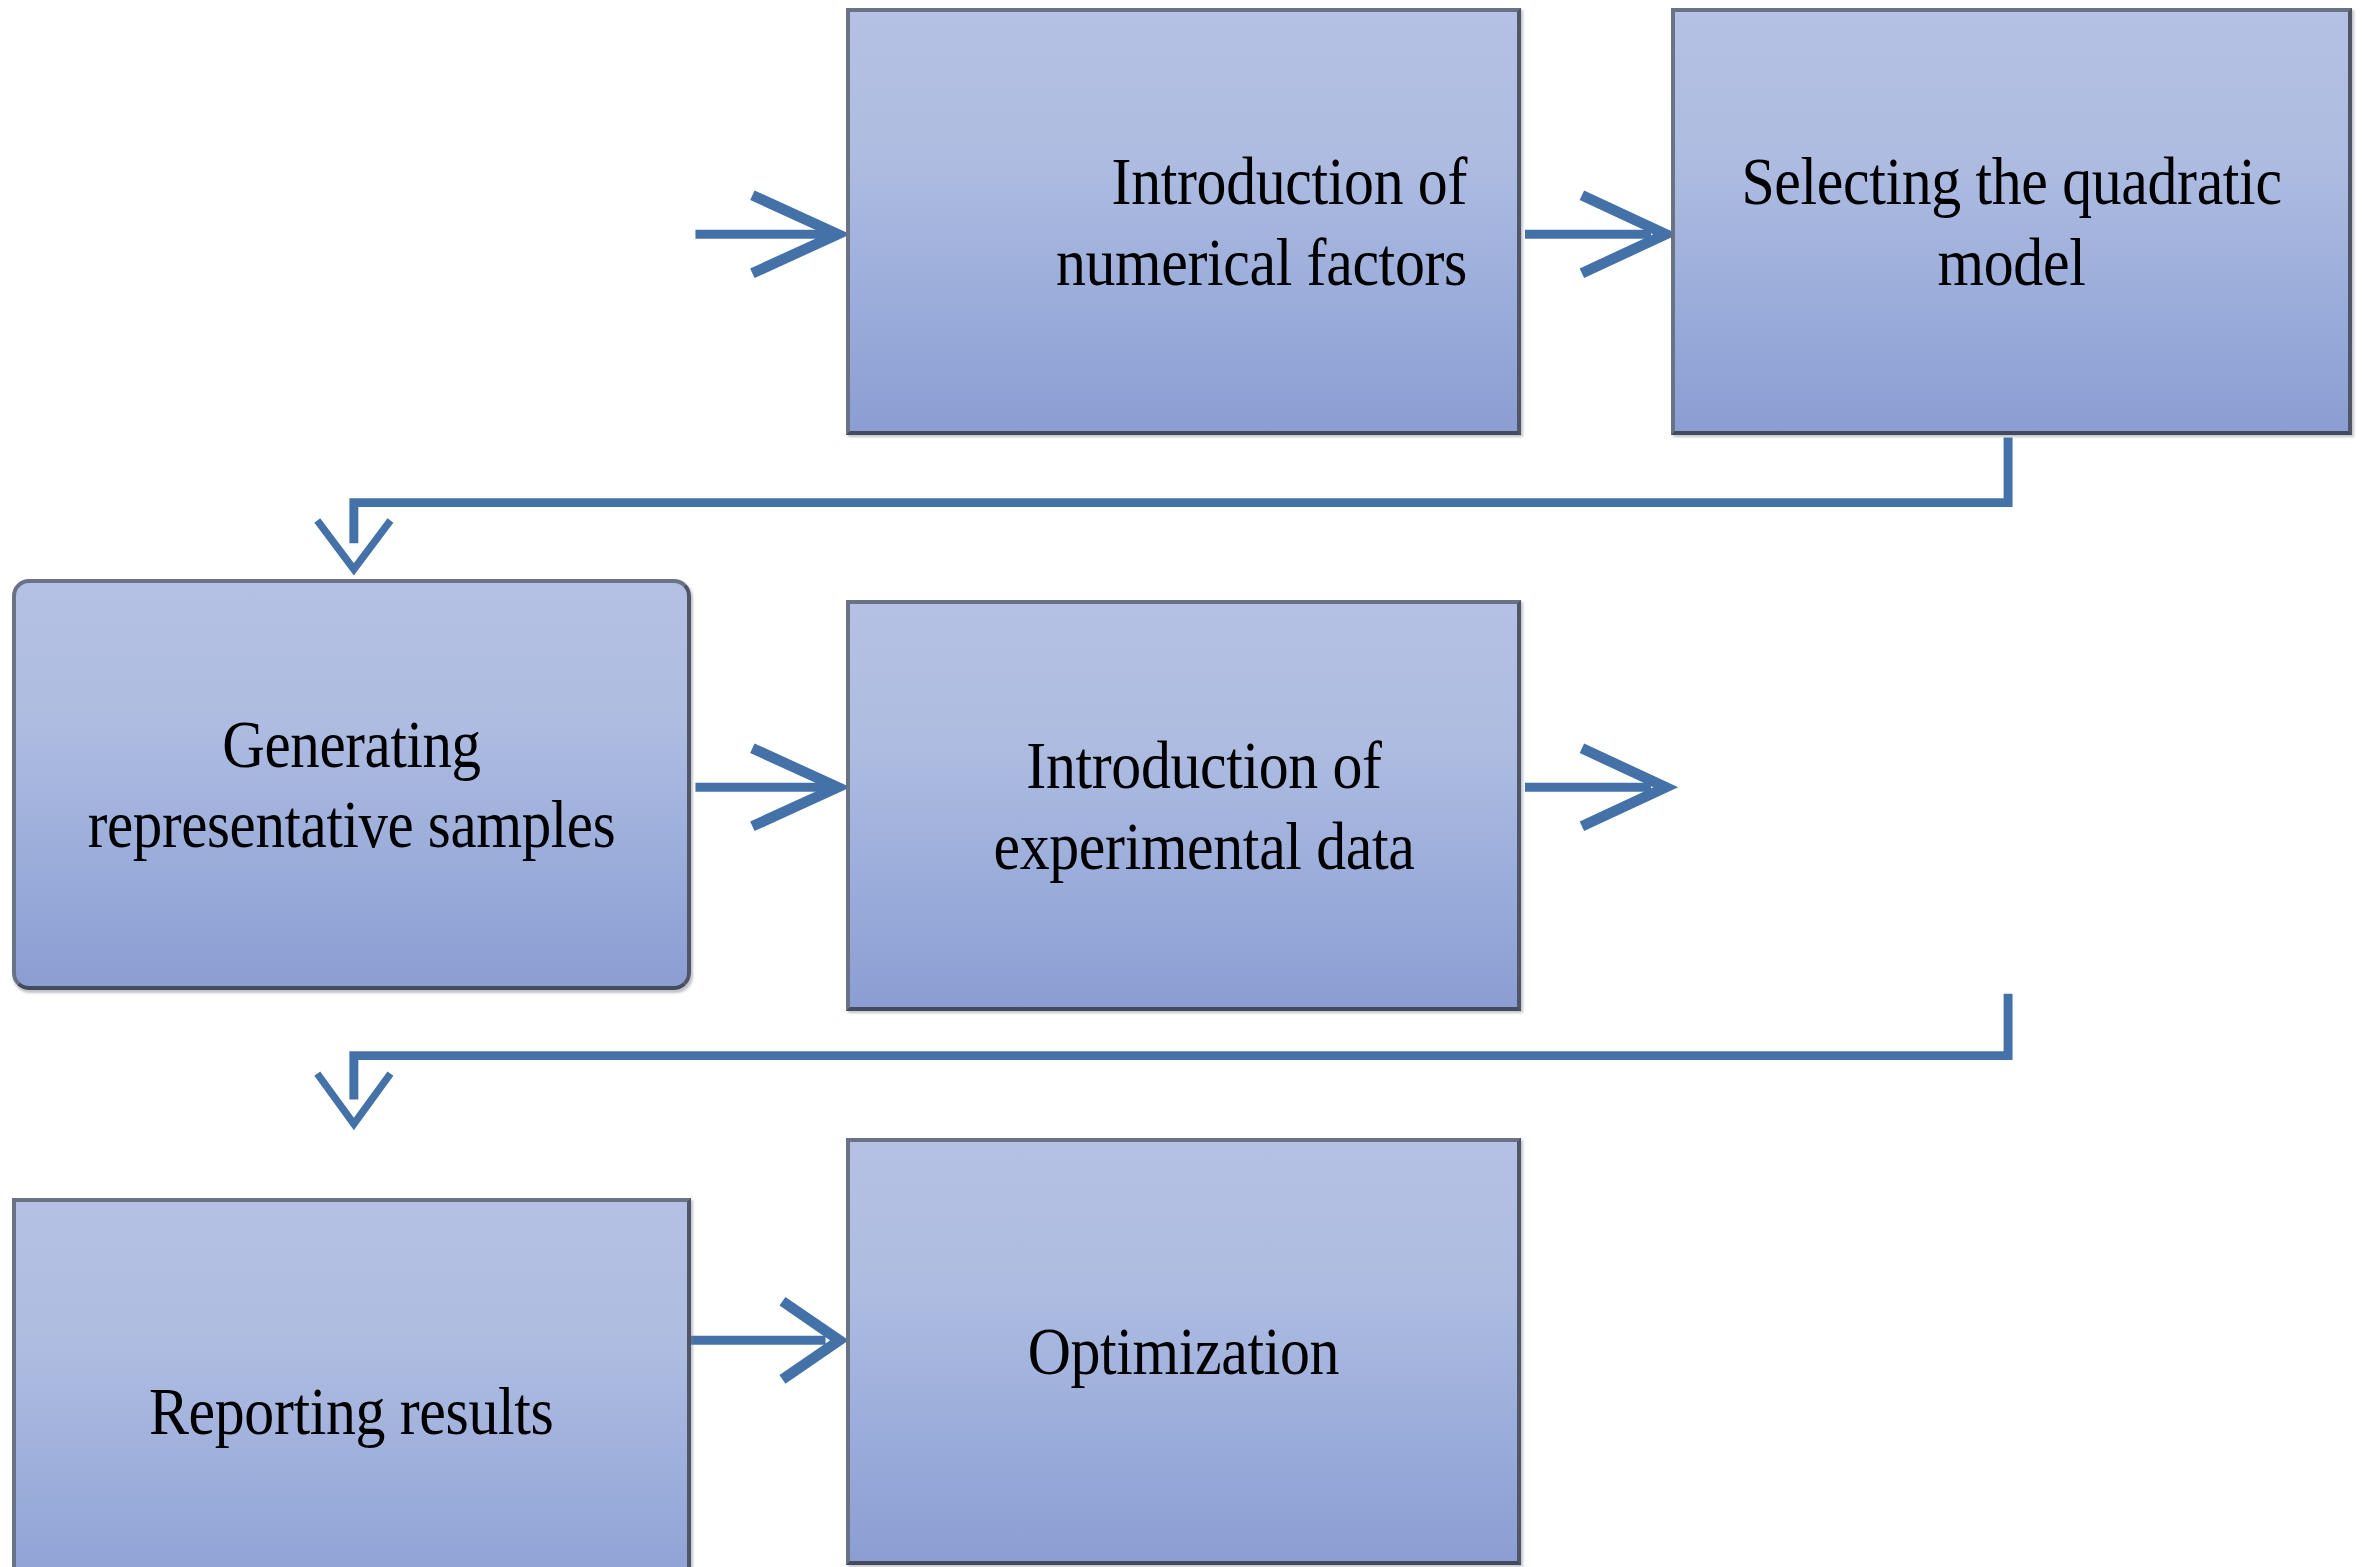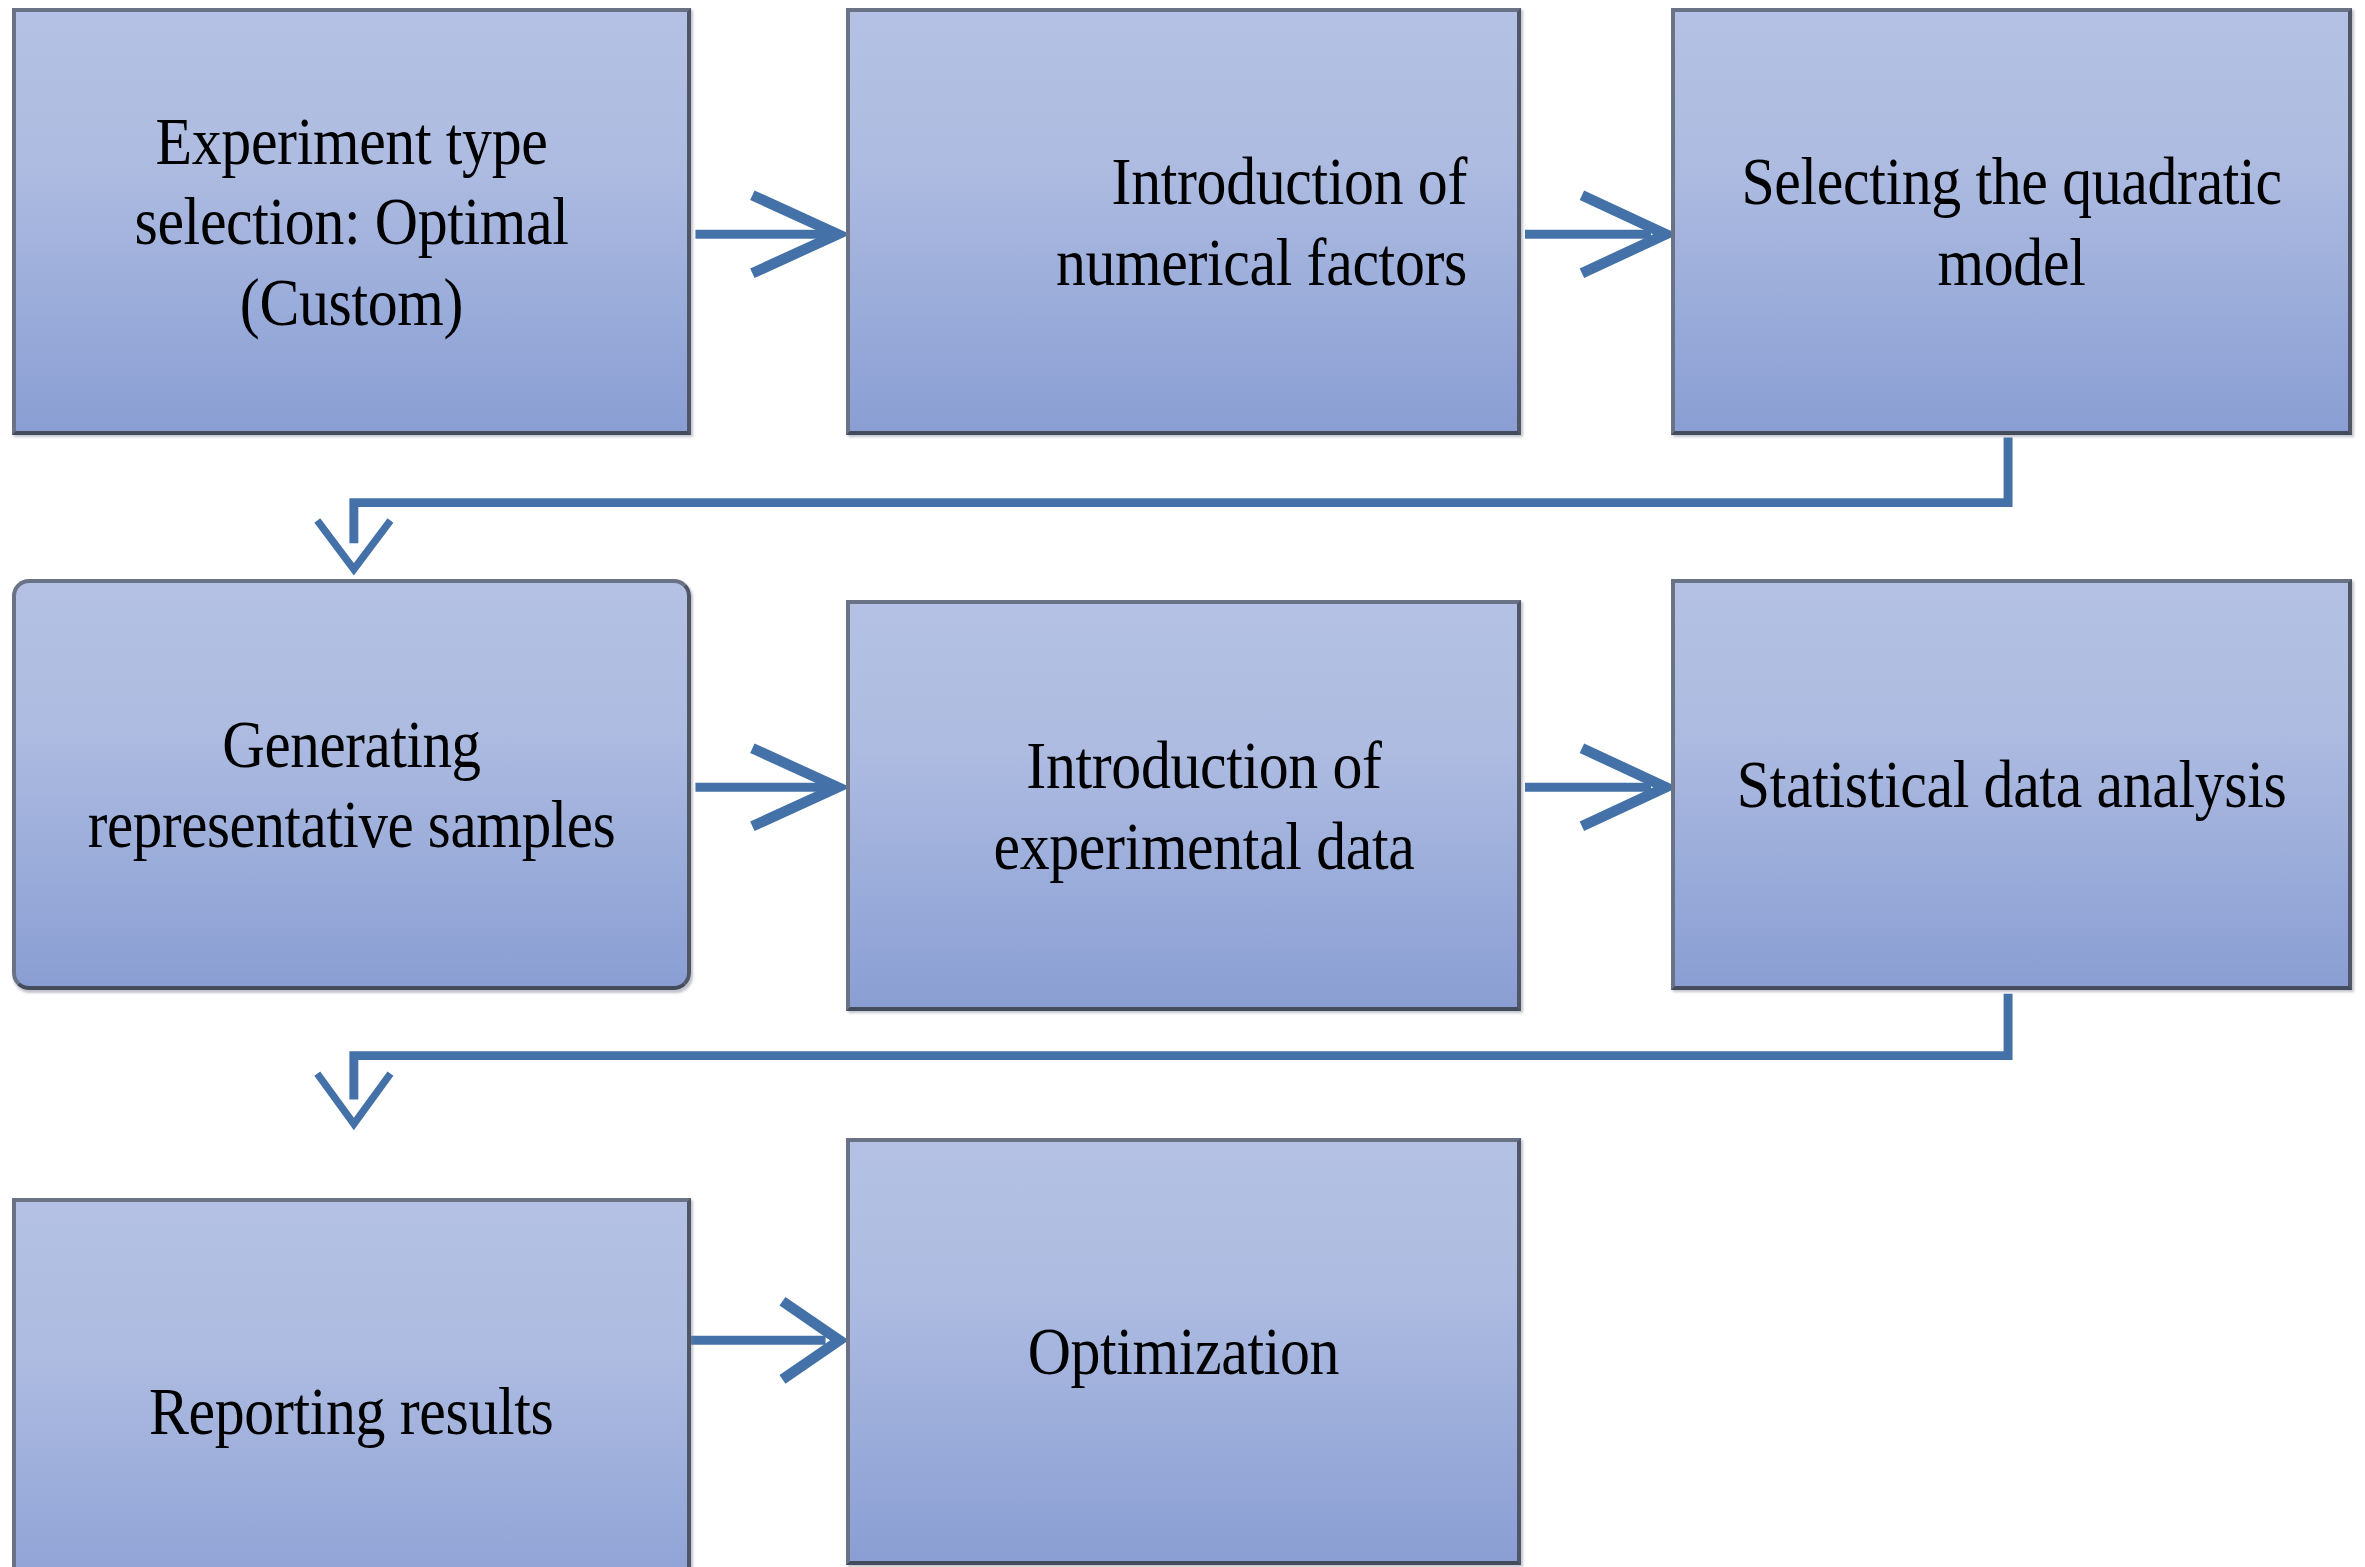--- a/index.html
+++ b/index.html
@@ -88,43 +88,37 @@
       <polyline points="2469,1222 2469,1298 435,1298 435,1352" fill="none" stroke="#4472a8" stroke-width="11" stroke-linejoin="miter"></polyline>
       <polyline points="390,1320 435,1382 480,1320" fill="none" stroke="#4472a8" stroke-width="9" stroke-linecap="butt" stroke-linejoin="miter"></polyline>
     </g>
 
     <g>
       <line x1="848" y1="1648" x2="1015" y2="1648" stroke="#4472a8" stroke-width="11"></line>
       <polyline points="962,1600 1032,1648 962,1696" fill="none" stroke="#4472a8" stroke-width="13" stroke-linecap="butt" stroke-linejoin="miter"></polyline>
     </g>
   </svg>
 
-  <div class="node" style="left:12.2px; top:8.1px; width:679px; height:427px;">
-    <span class="node-label">Experiment type selection: Optimal (Custom)</span>
-  </div>
 
   <div class="node" style="left:846px; top:8.1px; width:675px; height:427px;text-align:right;">
     <span class="node-label">Introduction of numerical factors</span>
   </div>
 
   <div class="node" style="left:1671px; top:8.1px; width:681px; height:427px;">
     <span class="node-label">Selecting the quadratic model</span>
   </div>
 
   <div class="node" style="left:12.2px; top:579px; width:679px; height:411px;border-radius:17px;">
     <span class="node-label tight">Generating representative samples</span>
   </div>
 
   <div class="node" style="left:846px; top:600px; width:675px; height:411px;padding-left:41px;">
     <span class="node-label">Introduction of experimental data</span>
   </div>
 
-  <div class="node" style="left:1671px; top:579px; width:681px; height:411px;">
-    <span class="node-label">Statistical data analysis</span>
-  </div>
 
   <div class="node" style="left:12.2px; top:1198px; width:679px; height:427px;">
     <span class="node-label">Reporting results</span>
   </div>
 
   <div class="node" style="left:846px; top:1138px; width:675px; height:427px;">
     <span class="node-label">Optimization</span>
   </div>
 
 </div>

